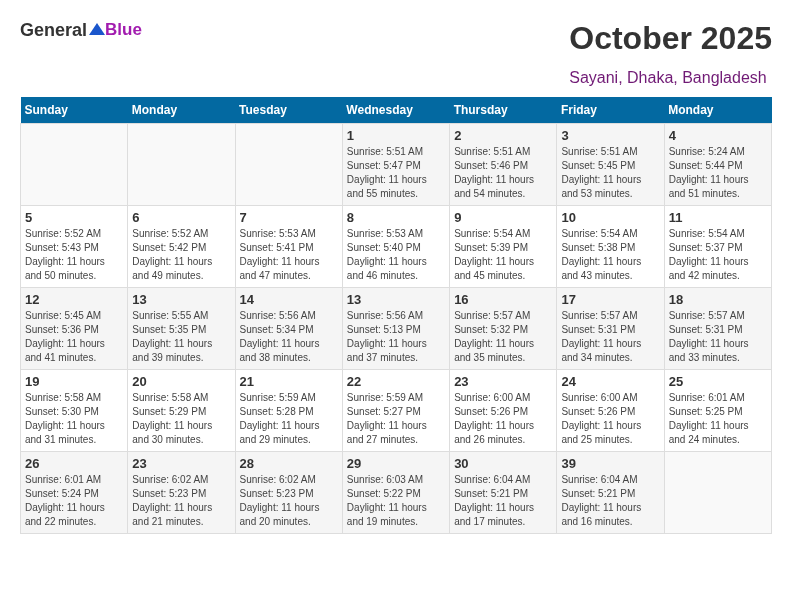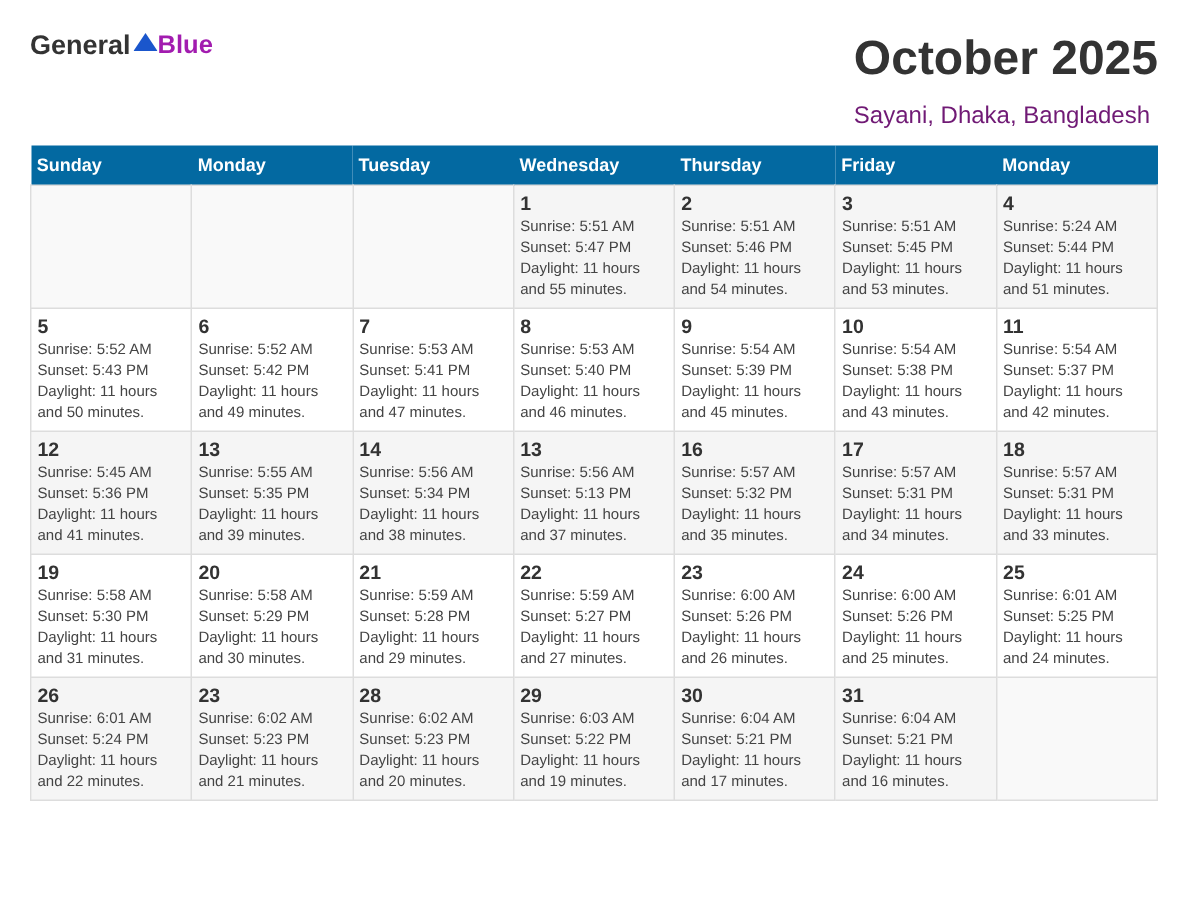--- a/index.html
+++ b/index.html
@@ -309,21 +309,21 @@
 Sunset: 5:22 PM
 Daylight: 11 hours and 19 minutes.</div>
         </td>
         <td>
           <span class="day-number">30</span>
           <div class="day-content">Sunrise: 6:04 AM
 Sunset: 5:21 PM
 Daylight: 11 hours and 17 minutes.</div>
         </td>
         <td>
-          <span class="day-number">31</span>
+          <span class="day-number">39</span>
           <div class="day-content">Sunrise: 6:04 AM
 Sunset: 5:21 PM
 Daylight: 11 hours and 16 minutes.</div>
         </td>
         <td class="empty-cell"></td>
       </tr>
     </tbody>
 </table>
 
 </body></html>

